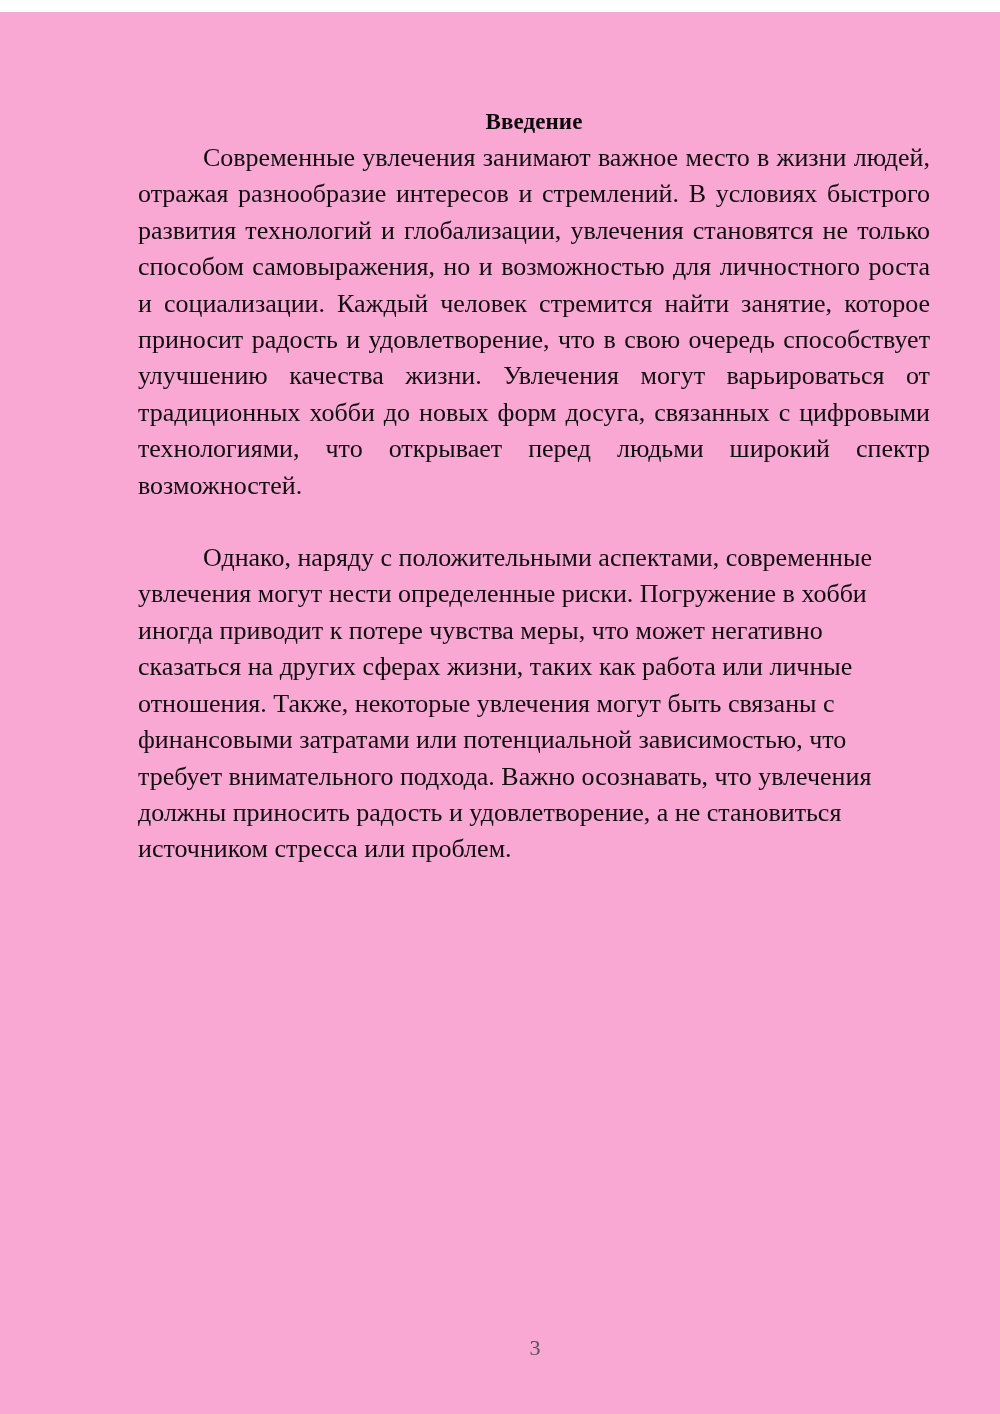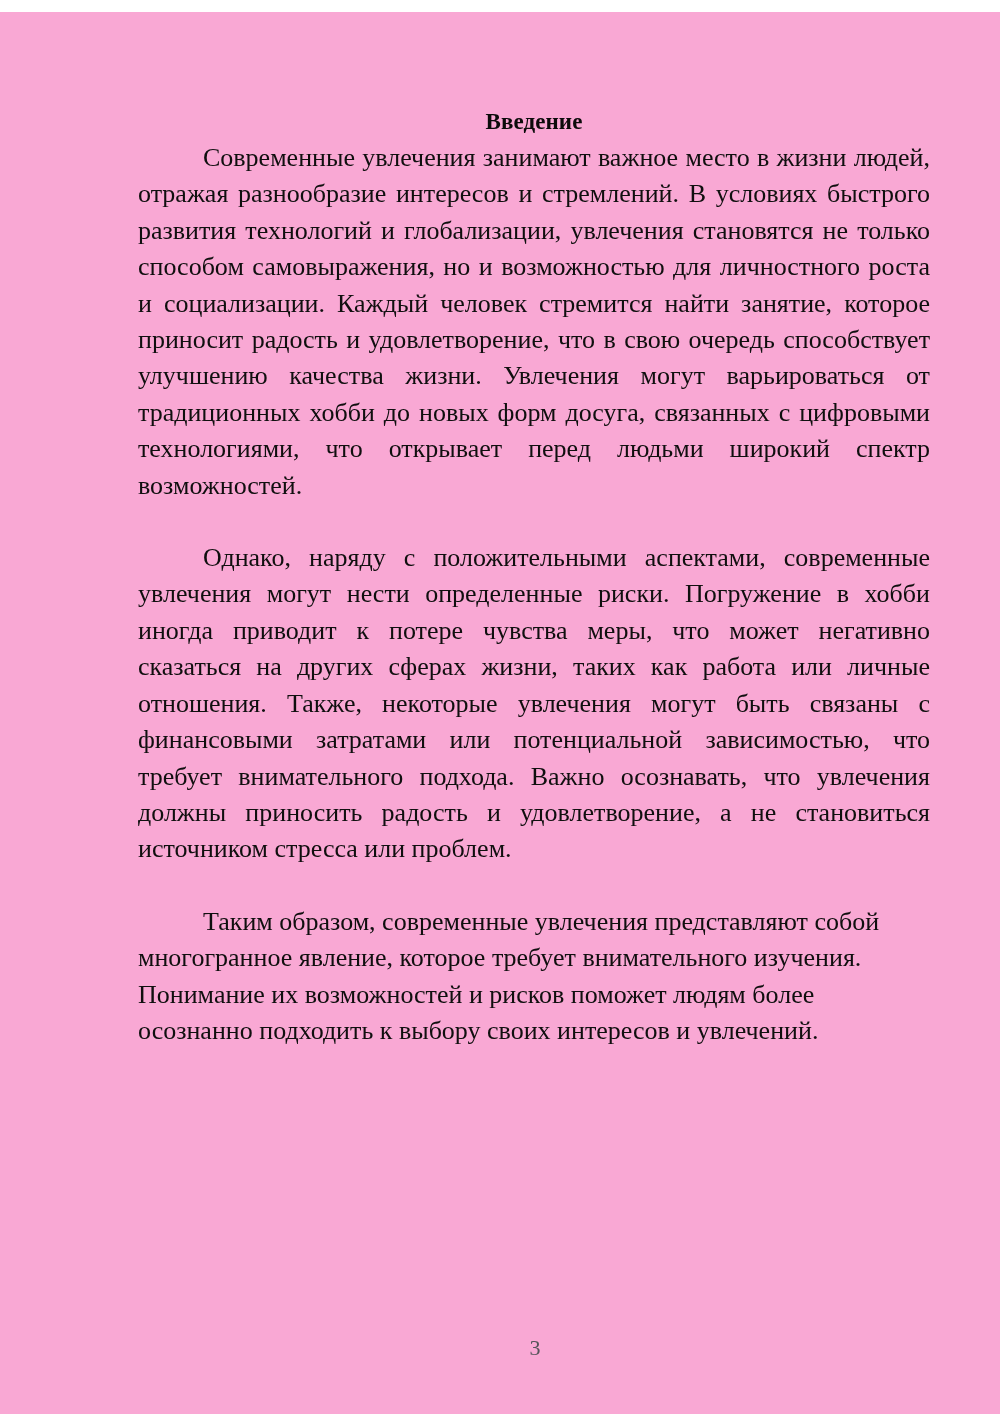--- a/index.html
+++ b/index.html
@@ -82,20 +82,19 @@
 
 <div class="page">
 
   <div class="content">
 
     <h1 class="doc-title">Введение</h1>
 
     <div class="body-copy">
       <p>Современные увлечения занимают важное место в жизни людей, отражая разнообразие интересов и стремлений. В условиях быстрого развития технологий и глобализации, увлечения становятся не только способом самовыражения, но и возможностью для личностного роста и социализации. Каждый человек стремится найти занятие, которое приносит радость и удовлетворение, что в свою очередь способствует улучшению качества жизни. Увлечения могут варьироваться от традиционных хобби до новых форм досуга, связанных с цифровыми технологиями, что открывает перед людьми широкий спектр возможностей.</p>
       <p class="spaced">Однако, наряду с положительными аспектами, современные увлечения могут нести определенные риски. Погружение в хобби иногда приводит к потере чувства меры, что может негативно сказаться на других сферах жизни, таких как работа или личные отношения. Также, некоторые увлечения могут быть связаны с финансовыми затратами или потенциальной зависимостью, что требует внимательного подхода. Важно осознавать, что увлечения должны приносить радость и удовлетворение, а не становиться источником стресса или проблем.</p>
-      <p class="spaced">Таким образом, современные увлечения представляют собой многогранное явление, которое требует внимательного изучения. Понимание их возможностей и рисков поможет людям более осознанно подходить к выбору своих интересов и увлечений.</p>
     </div>
 
   </div>
 
   <div class="page-number">3</div>
 
 </div>
 
 </body></html>

